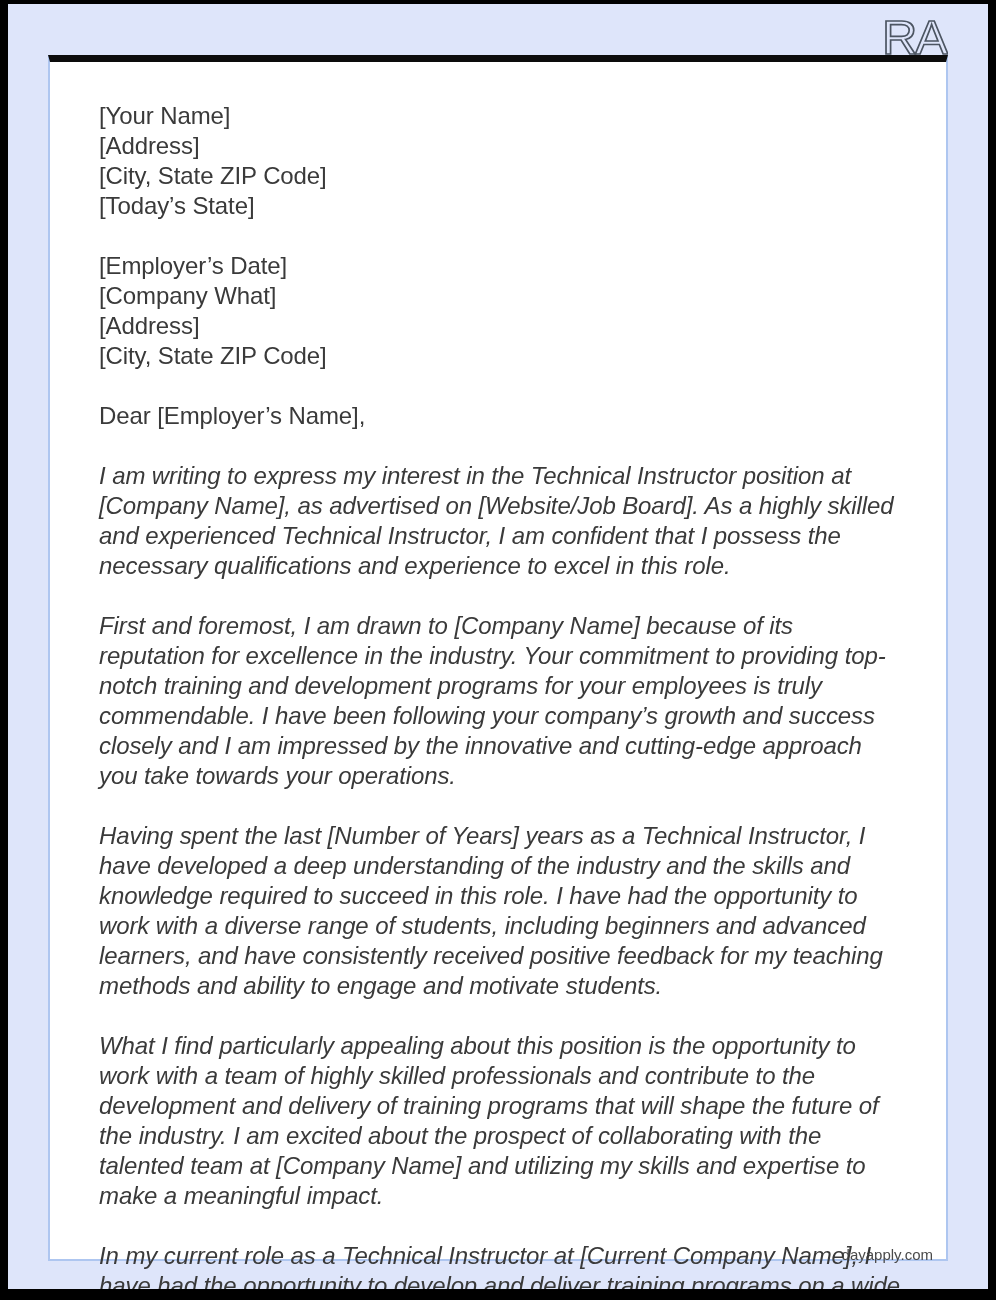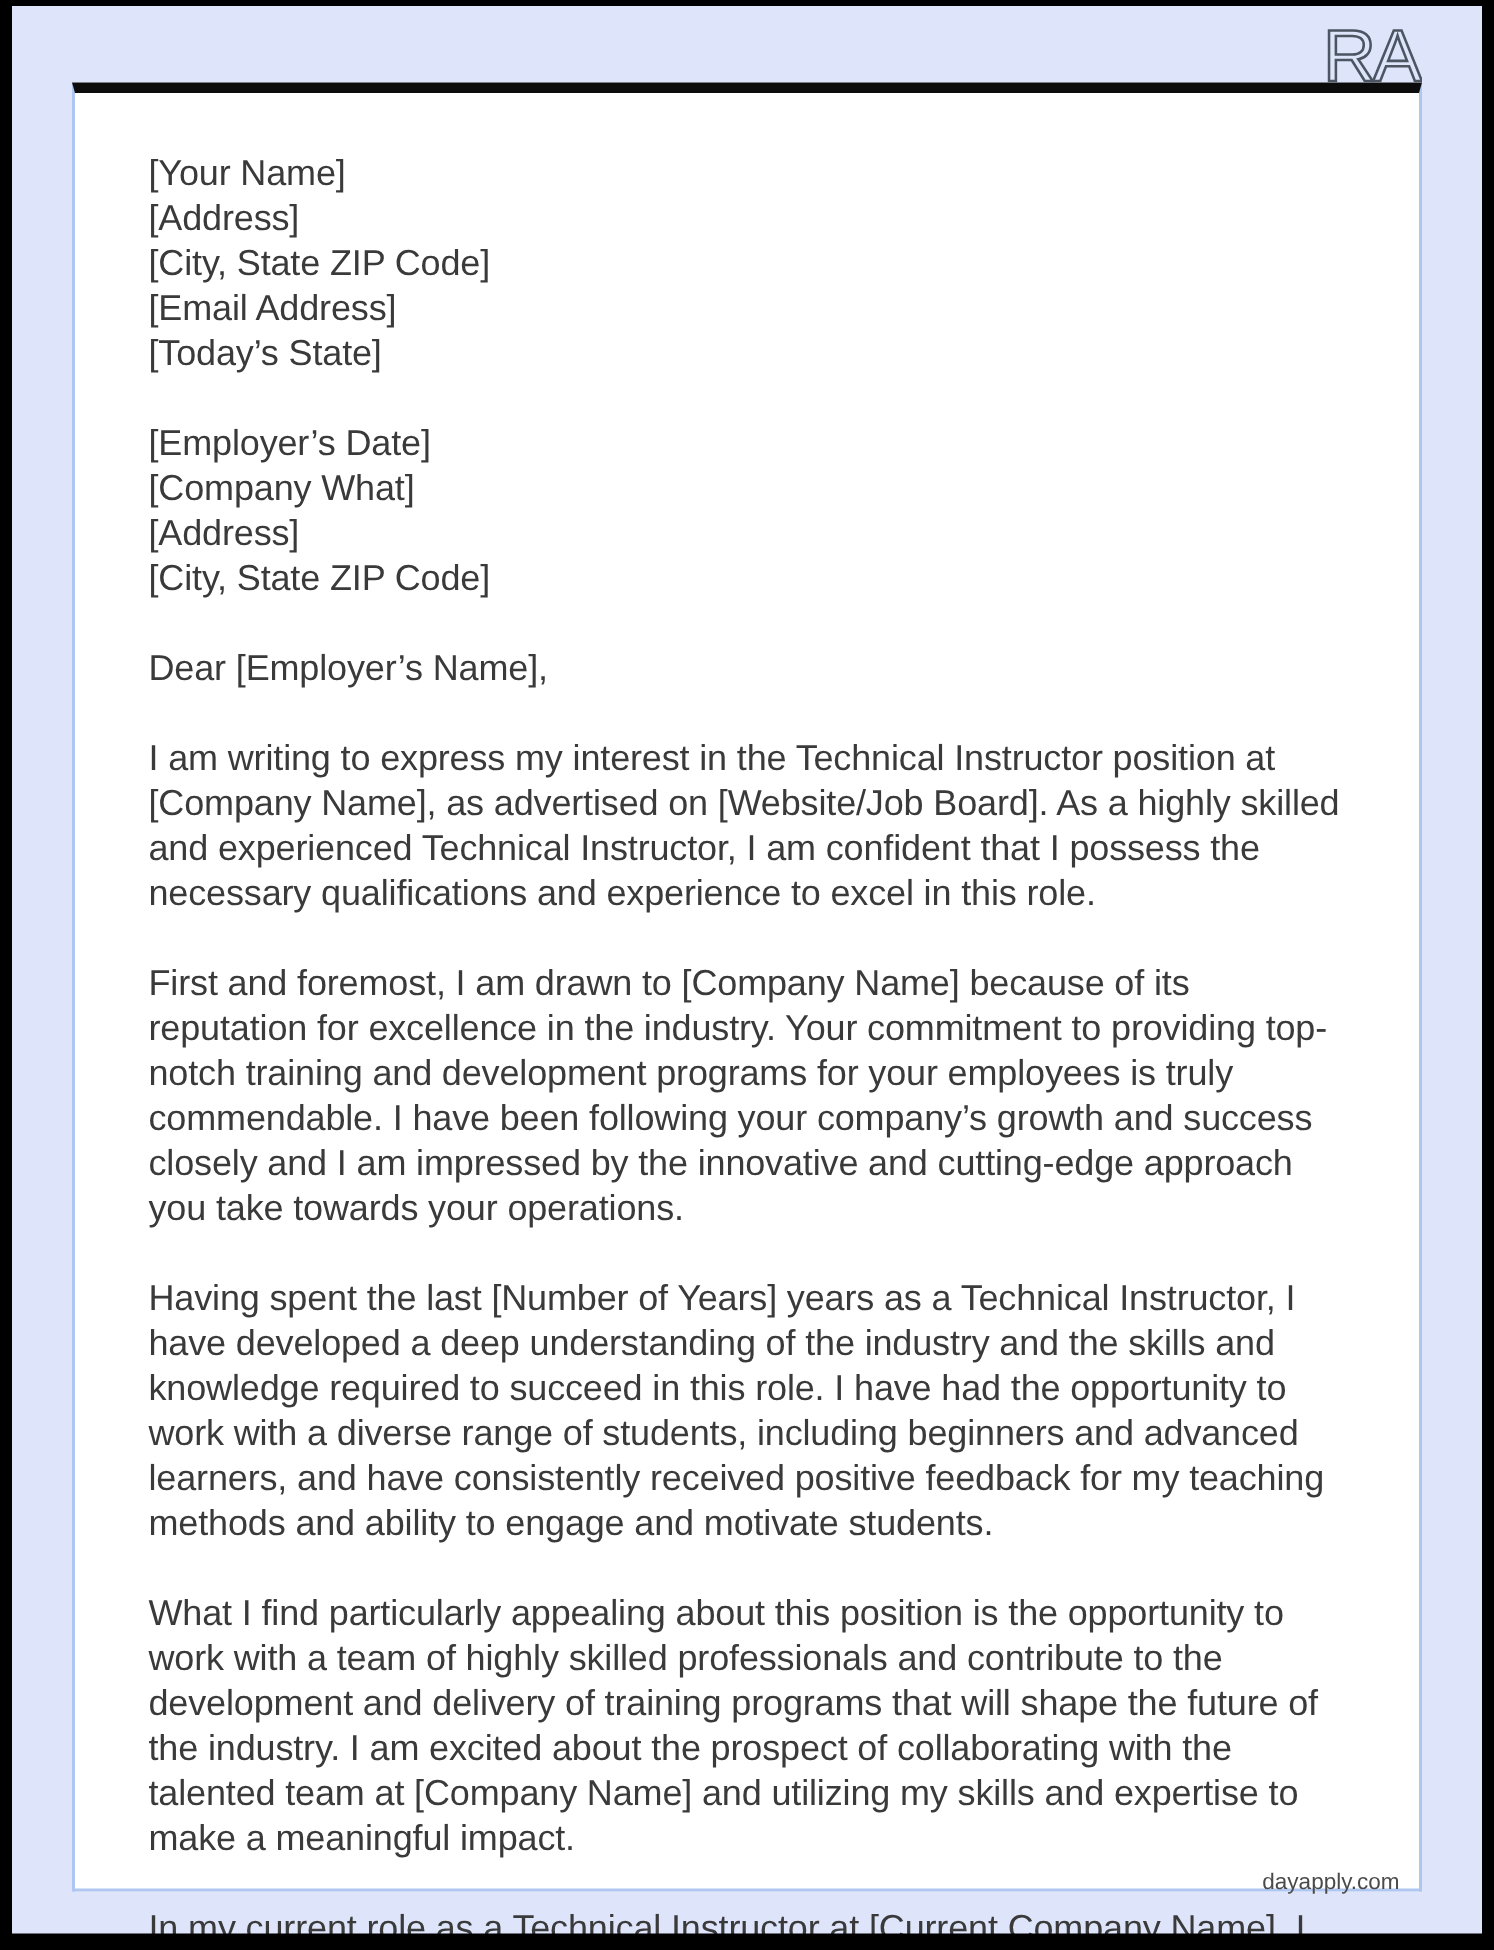--- a/index.html
+++ b/index.html
@@ -55,21 +55,21 @@
     position: relative;
     z-index: 2;
     padding: 39px 44px 0 49px;
     font-size: 24px;
     line-height: 30px;
     color: #3a3a3a;
     letter-spacing: -0.1px;
   }
   .block { margin: 0 0 30px 0; }
   .block p { margin: 0; }
-  .paragraph { margin: 0 0 30px 0; }
+  .paragraph { margin: 0 0 30px 0; font-style: italic; }
   .watermark {
     position: absolute;
     right: 13px;
     bottom: -5px;
     z-index: 1;
     font-size: 15px;
     line-height: 18px;
     color: #4a4a4a;
     letter-spacing: 0;
   }
@@ -86,21 +86,20 @@
 <div class="doc">
 
   <div class="watermark">dayapply.com</div>
 
   <div class="doc-content">
 
     <div class="block">
       <p>[Your Name]</p>
       <p>[Address]</p>
       <p>[City, State ZIP Code]</p>
-      <p>[Email Address]</p>
       <p>[Today’s State]</p>
     </div>
 
     <div class="block">
       <p>[Employer’s Date]</p>
       <p>[Company What]</p>
       <p>[Address]</p>
       <p>[City, State ZIP Code]</p>
     </div>
 

